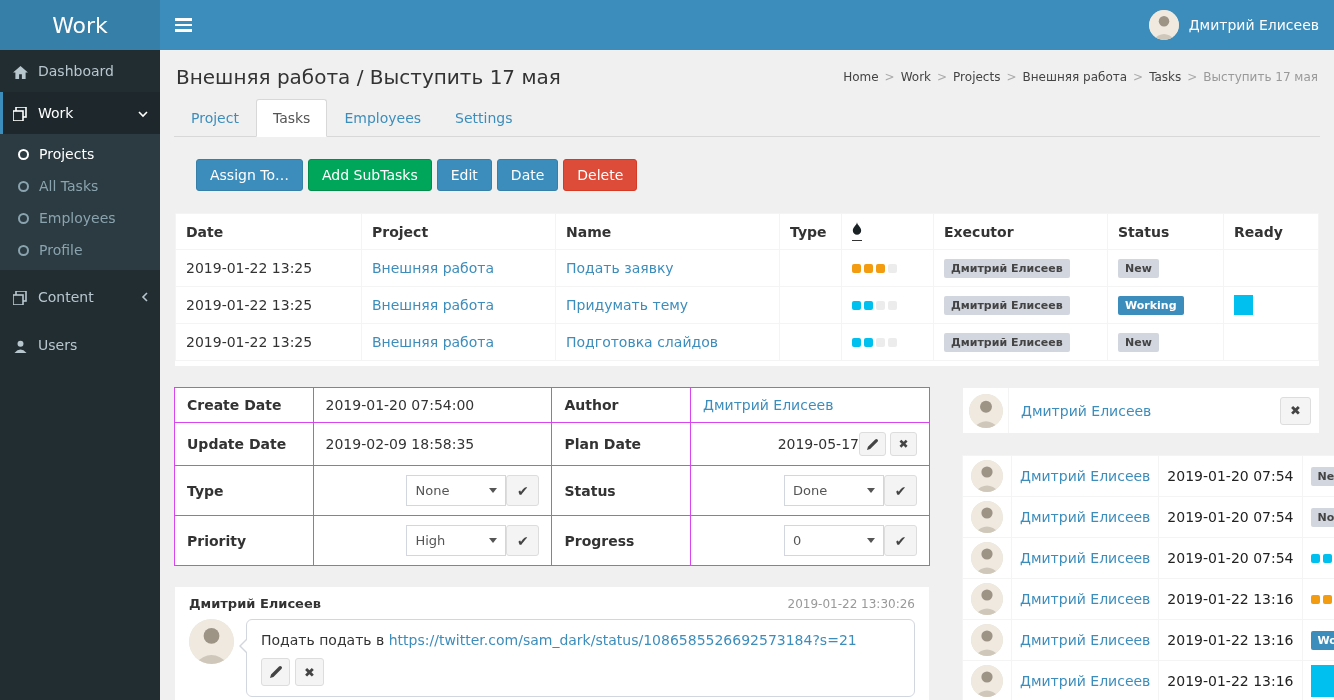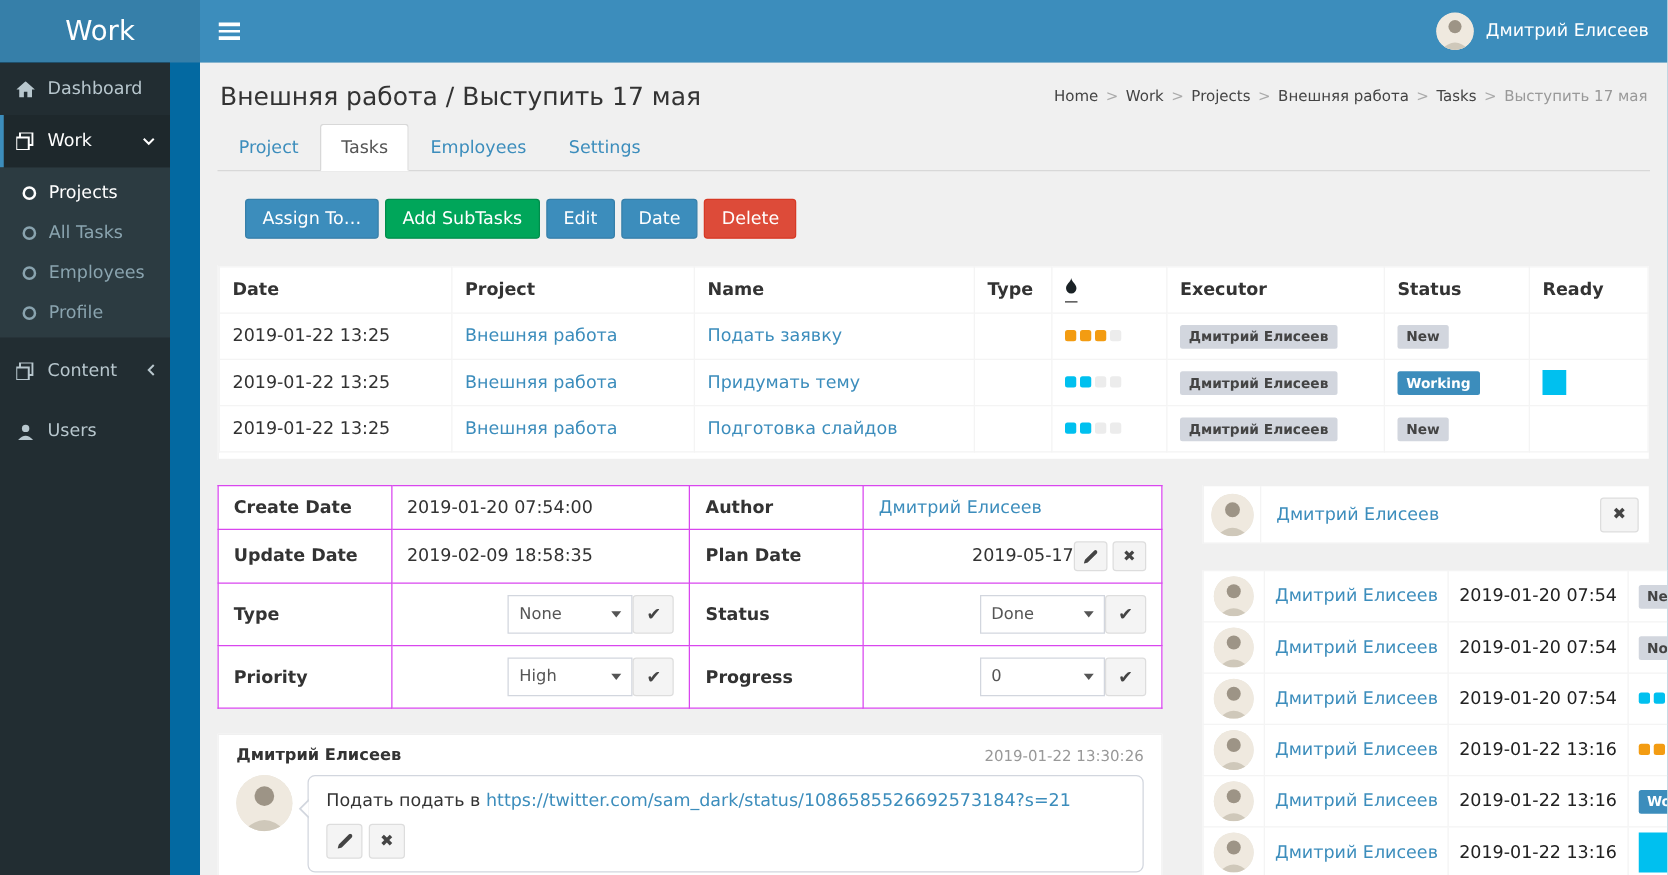--- a/index.html
+++ b/index.html
@@ -1,34 +1,34 @@
 <!DOCTYPE html>
 <html><head>
 <meta charset="utf-8">
 <style>
   * { margin:0; padding:0; box-sizing:border-box; }
   html,body { width:1334px; height:700px; }
   body { font-family:"DejaVu Sans","Liberation Sans",sans-serif; font-size:14px; color:#333; }
-  .app { position:relative; width:1334px; height:700px; overflow:hidden; background:#0369a1; }
+  .app { position:relative; width:1334px; height:700px; overflow:hidden; background:#f9a8d4; }
 
   
   .logo { position:absolute; left:0; top:0; width:160px; height:50px; background:#367fa9;
           color:#fff; font-size:22px; display:flex; align-items:center; justify-content:center; }
   .navbar { position:absolute; left:160px; right:0; top:0; height:50px; background:#3c8dbc;
             display:flex; align-items:center; padding:0 15px; }
   .hamburger { width:40px; height:50px; display:flex; flex-direction:column; justify-content:center; gap:3px; cursor:pointer; }
   .hamburger span { display:block; width:17px; height:2.5px; background:#fff; }
   .nav-spacer { flex:1; }
   .nav-user { display:flex; align-items:center; gap:10px; color:#fff; font-size:14px; cursor:pointer; }
 
   .avatar { border-radius:50%; overflow:hidden; background:#e9e4da; flex:0 0 auto; display:block; }
   .avatar svg { display:block; width:100%; height:100%; }
 
   
-  .sidebar { position:absolute; left:0; top:50px; width:136px; bottom:0; background:#222d32; }
+  .sidebar { position:absolute; left:0; top:50px; width:160px; bottom:0; background:#222d32; }
   .side-item { display:flex; align-items:center; gap:10px; padding:13px 12px; color:#b8c7ce; font-size:14px; cursor:pointer; }
   .side-item .sicon { width:16px; text-align:center; flex:0 0 16px; }
   .side-item.active-parent { background:#1e282c; color:#fff; border-left:3px solid #3c8dbc; padding-left:9px; }
   .submenu { background:#2c3b41; padding:4px 0; }
   .sub-item { display:flex; align-items:center; gap:10px; padding:8px 10px 8px 18px; color:#8aa4af; font-size:14px; cursor:pointer; }
   .sub-item.active { color:#fff; }
   .circle-o { width:11px; height:11px; border:2px solid #8aa4af; border-radius:50%; flex:0 0 auto; }
   .sub-item.active .circle-o { border-color:#fff; }
   .chev { margin-left:auto; }
 

